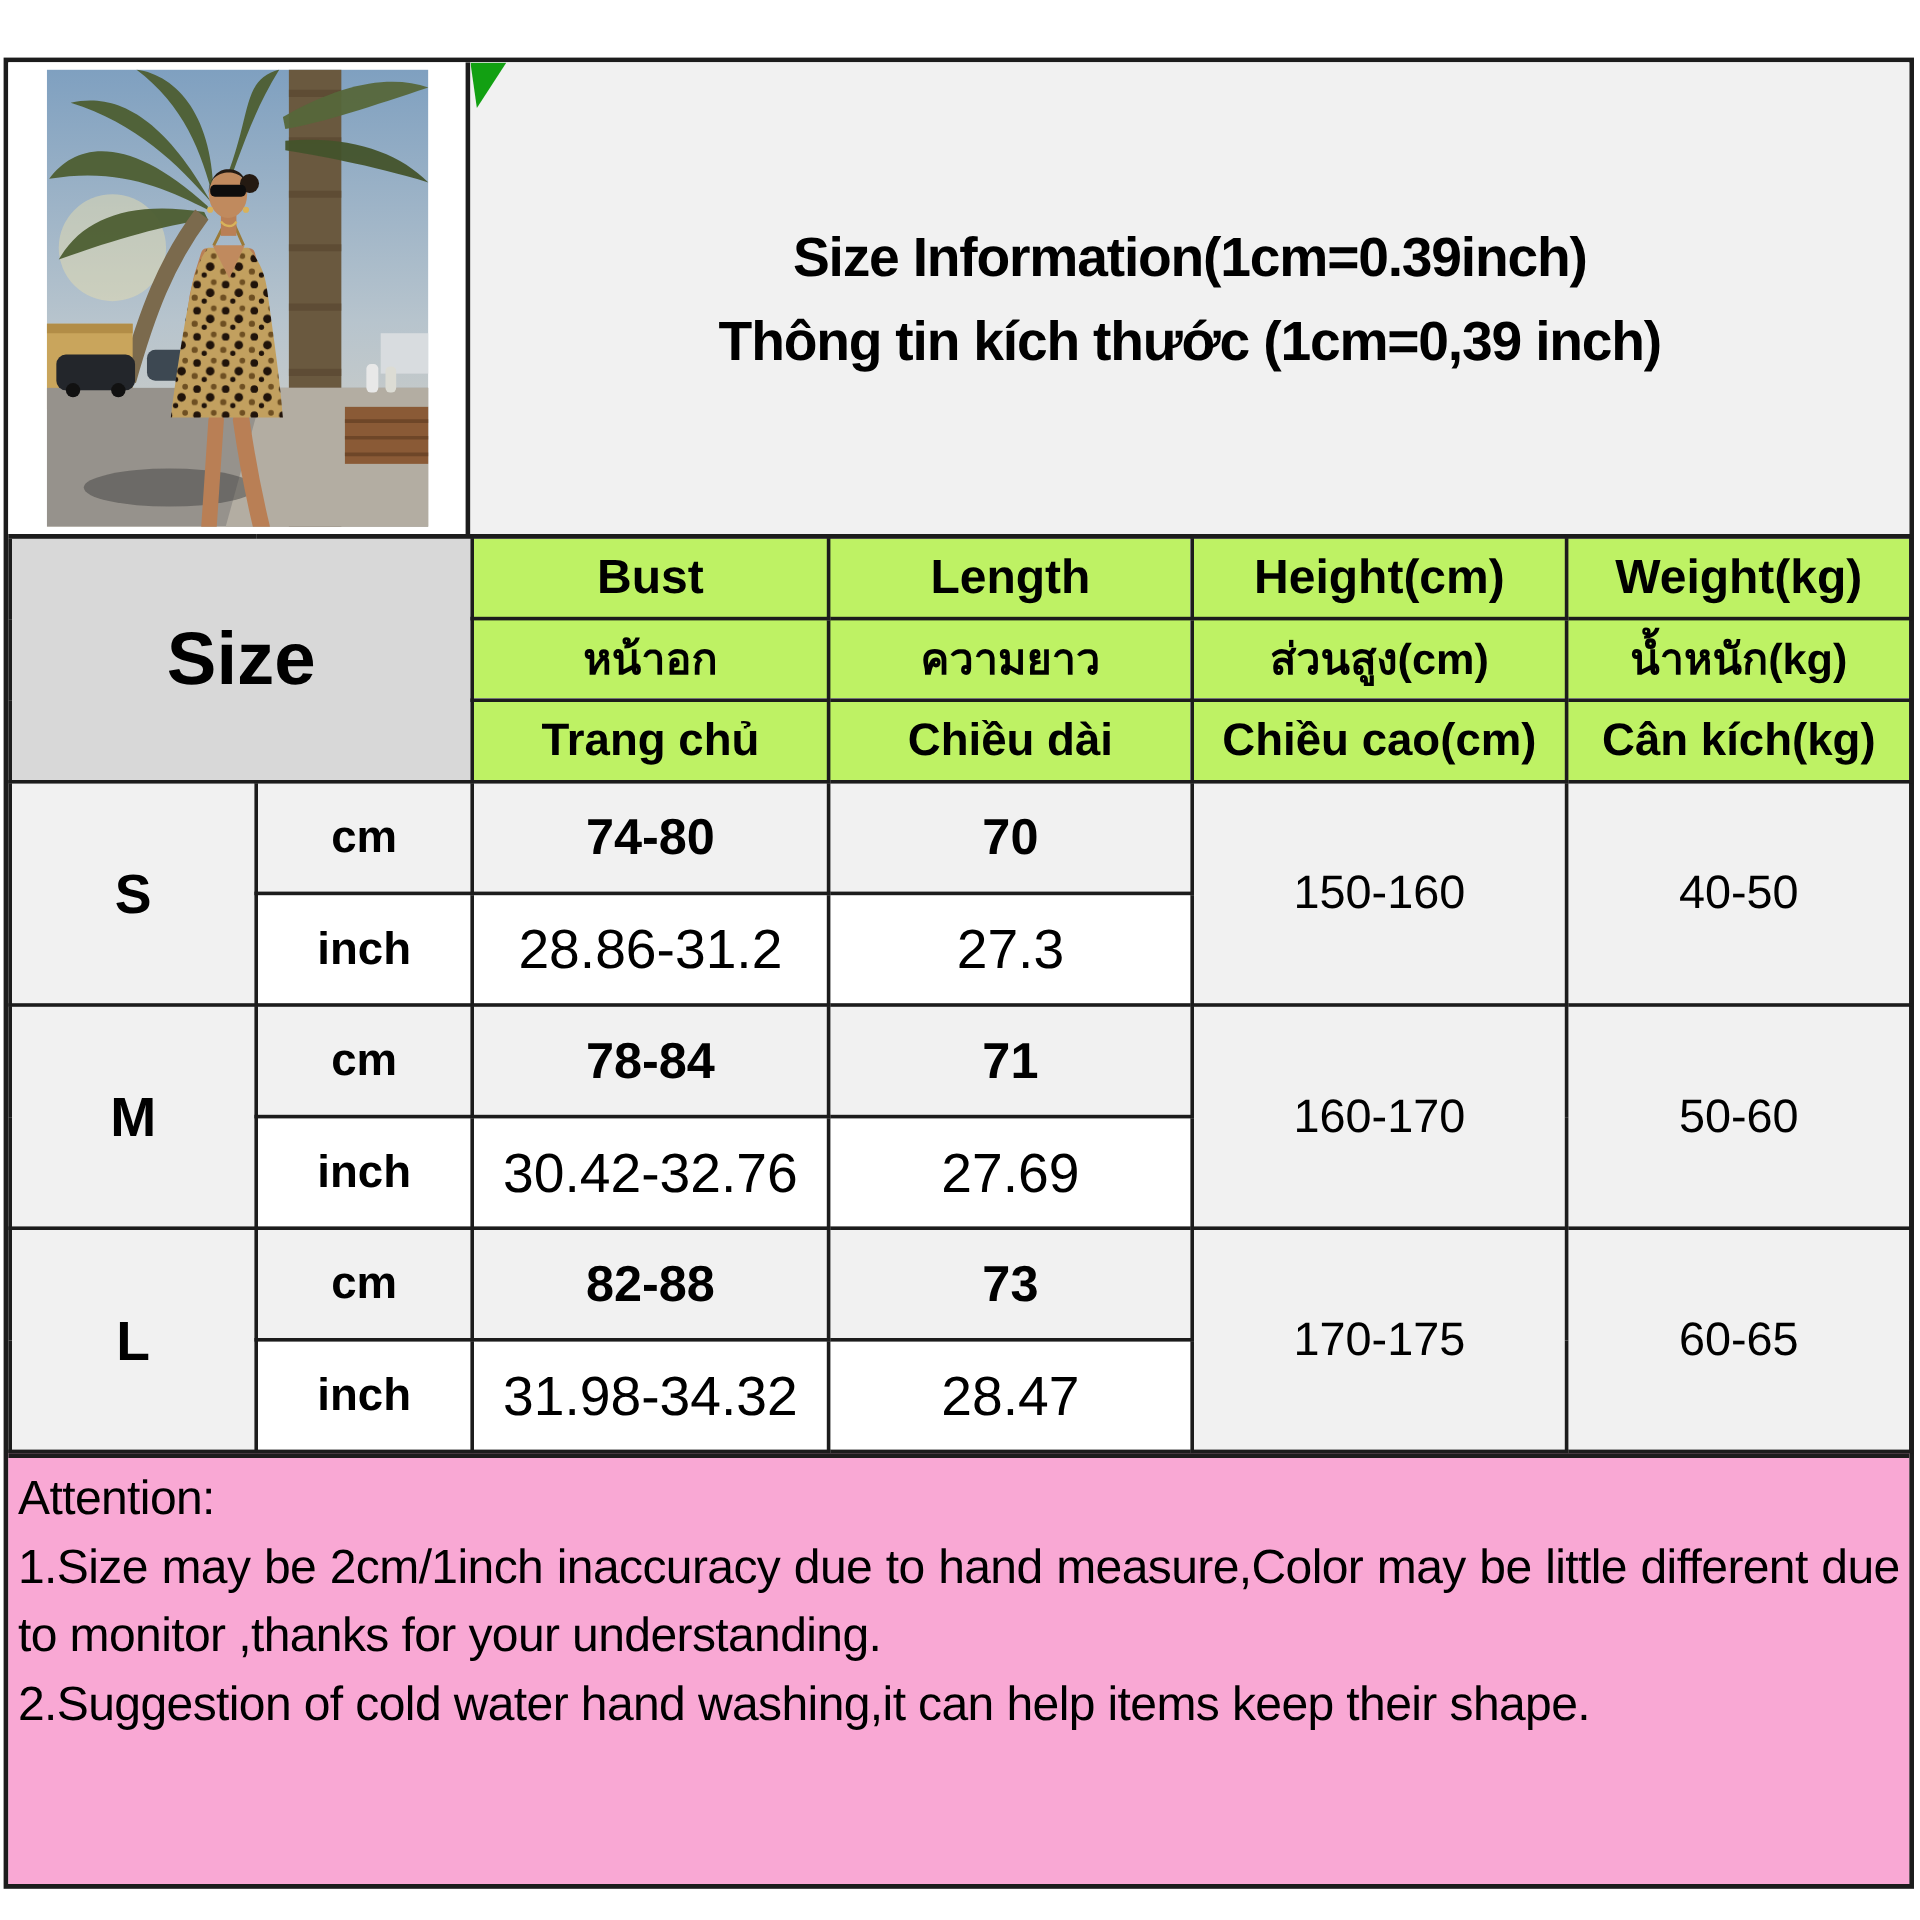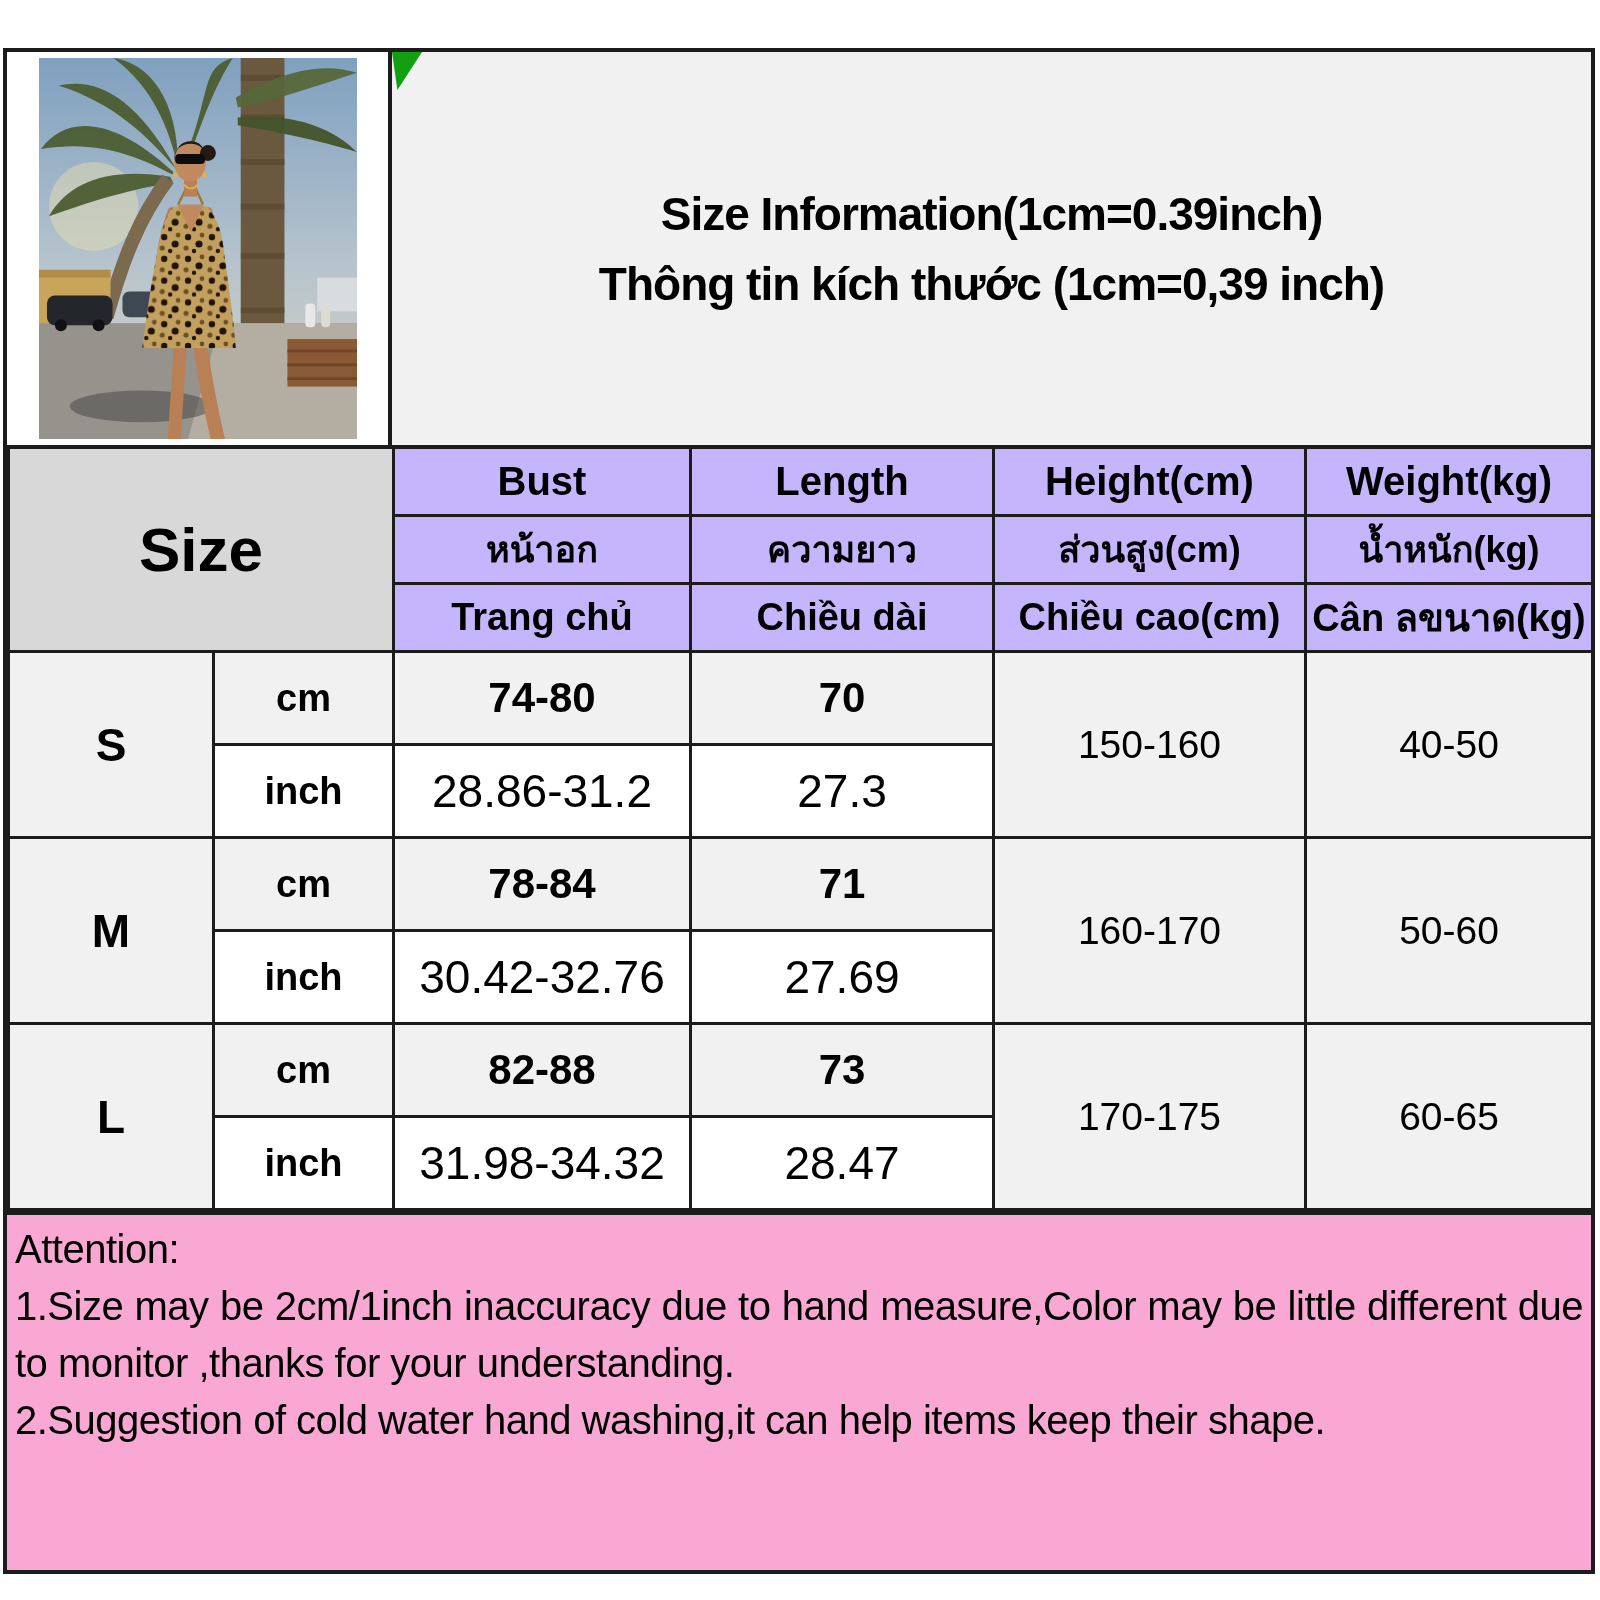--- a/index.html
+++ b/index.html
@@ -40,21 +40,21 @@
   
   table.size-table{
     width:100%;border-collapse:collapse;table-layout:fixed;
     border-top:4px solid #1c1c1c;
   }
   .size-table td{
     border:3px solid #1c1c1c;
     text-align:center;vertical-align:middle;
     padding:0;overflow:hidden;white-space:nowrap;
   }
-  .hdr{background:#c4b5fd;font-weight:bold;}
+  .hdr{background:#bef264;font-weight:bold;}
   .hdr-en{font-size:40px;height:65px;}
   .hdr-th{font-size:36px;height:65px;}
   .hdr-vi{font-size:38px;height:65px;}
   .size-big{background:#d8d8d8;font-weight:bold;font-size:62px;}
   .size-letter{background:#d8d8d8;font-weight:bold;font-size:46px;}
   .unit{font-weight:bold;font-size:38px;}
   .row-cm td{height:90px;background:#f1f1f1;}
   .row-inch td{height:90px;background:#ffffff;}
   .val-cm{font-size:42px;font-weight:bold;}
   .val-inch{font-size:46px;}
@@ -179,21 +179,21 @@
         <tr>
           <td class="hdr hdr-th">หน้าอก</td>
           <td class="hdr hdr-th">ความยาว</td>
           <td class="hdr hdr-th">ส่วนสูง(cm)</td>
           <td class="hdr hdr-th">น้ำหนัก(kg)</td>
         </tr>
         <tr>
           <td class="hdr hdr-vi">Trang chủ</td>
           <td class="hdr hdr-vi">Chiều dài</td>
           <td class="hdr hdr-vi">Chiều cao(cm)</td>
-          <td class="hdr hdr-vi">Cân ลขนาด(kg)</td>
+          <td class="hdr hdr-vi">Cân kích(kg)</td>
         </tr>
 
         <tr class="row-cm">
           <td class="size-letter" rowspan="2">S</td>
           <td class="unit">cm</td>
           <td class="val-cm">74-80</td>
           <td class="val-cm">70</td>
           <td class="val-merge" rowspan="2">150-160</td>
           <td class="val-merge" rowspan="2">40-50</td>
         </tr>

